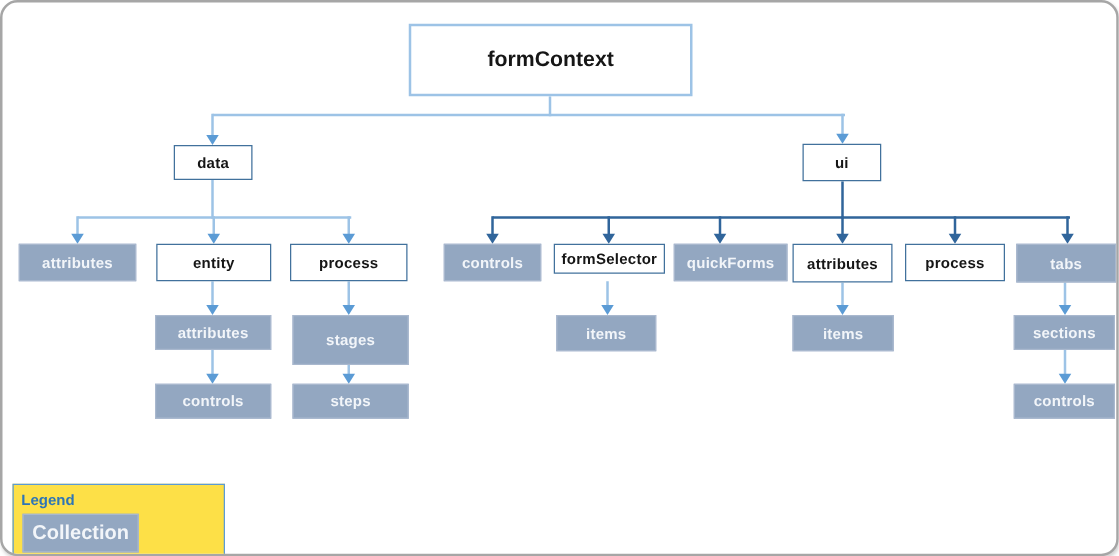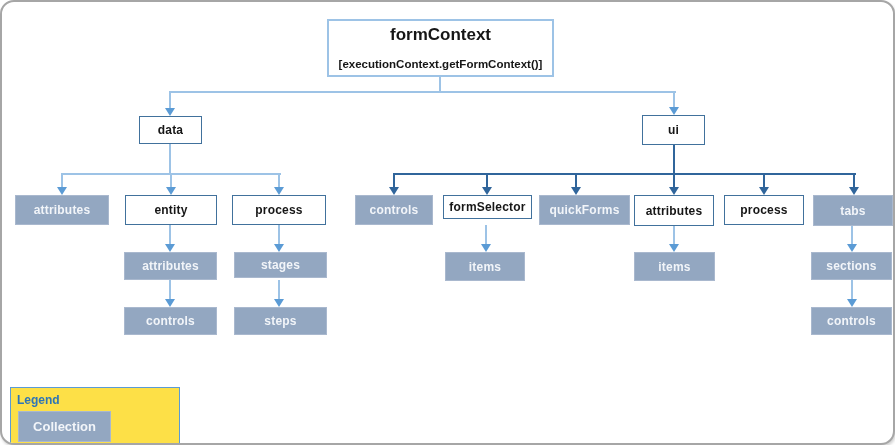--- a/index.html
+++ b/index.html
@@ -94,21 +94,21 @@
     width: 93px; height: 31px;
     box-sizing: border-box;
     background: var(--collection-fill, #93A7C1);
     border: 1px solid var(--collection-border, #A9B8CE);
     display: flex;
     align-items: center;
     justify-content: center;
   }
   .legend-swatch span {
     font-weight: bold;
-    font-size: 13px;
+    font-size: 16px;
     color: var(--collection-text, #F2F5F9);
   }
 </style>
 </head>
 <body>
 
 <div class="frame">
   <div id="canvas">
       <div class="cline light" style="left: 168px; top: 89px; width: 506px; height: 2px;"></div>
       <div class="cline light" style="left: 437px; top: 75px; width: 2px; height: 16px;"></div>
@@ -149,21 +149,20 @@
       <div class="cline light" style="left: 483px; top: 223px; width: 2px; height: 20px;"></div>
       <div class="ahead light" style="left: 479px; top: 242px;"></div>
       <div class="cline light" style="left: 671px; top: 224px; width: 2px; height: 19px;"></div>
       <div class="ahead light" style="left: 667px; top: 242px;"></div>
       <div class="cline light" style="left: 849px; top: 224px; width: 2px; height: 19px;"></div>
       <div class="ahead light" style="left: 845px; top: 242px;"></div>
       <div class="cline light" style="left: 849px; top: 278px; width: 2px; height: 20px;"></div>
       <div class="ahead light" style="left: 845px; top: 297px;"></div>
       <div class="node root" style="left: 325px; top: 17px; width: 227px; height: 58px; gap: 11px;">
         <div class="root-title">formContext</div>
-        <div class="root-sub">[executionContext.getFormContext()]</div>
       </div>
       <div class="node object" style="left: 137px; top: 114px; width: 63px; height: 28px;">
         <div class="node-label">data</div>
       </div>
       <div class="node object" style="left: 640px; top: 113px; width: 63px; height: 30px;">
         <div class="node-label">ui</div>
       </div>
       <div class="node collection" style="left: 13px; top: 193px; width: 94px; height: 30px;">
         <div class="node-label">attributes</div>
       </div>
@@ -187,21 +186,21 @@
       </div>
       <div class="node object" style="left: 722px; top: 193px; width: 80px; height: 30px;">
         <div class="node-label">process</div>
       </div>
       <div class="node collection" style="left: 811px; top: 193px; width: 80px; height: 31px;">
         <div class="node-label">tabs</div>
       </div>
       <div class="node collection" style="left: 122px; top: 250px; width: 93px; height: 28px;">
         <div class="node-label">attributes</div>
       </div>
-      <div class="node collection" style="left: 232px; top: 250px; width: 93px; height: 26px;">
+      <div class="node collection" style="left: 232px; top: 250px; width: 93px; height: 40px;">
         <div class="node-label">stages</div>
       </div>
       <div class="node collection" style="left: 443px; top: 250px; width: 80px; height: 29px;">
         <div class="node-label">items</div>
       </div>
       <div class="node collection" style="left: 632px; top: 250px; width: 81px; height: 29px;">
         <div class="node-label">items</div>
       </div>
       <div class="node collection" style="left: 809px; top: 250px; width: 81px; height: 28px;">
         <div class="node-label">sections</div>

